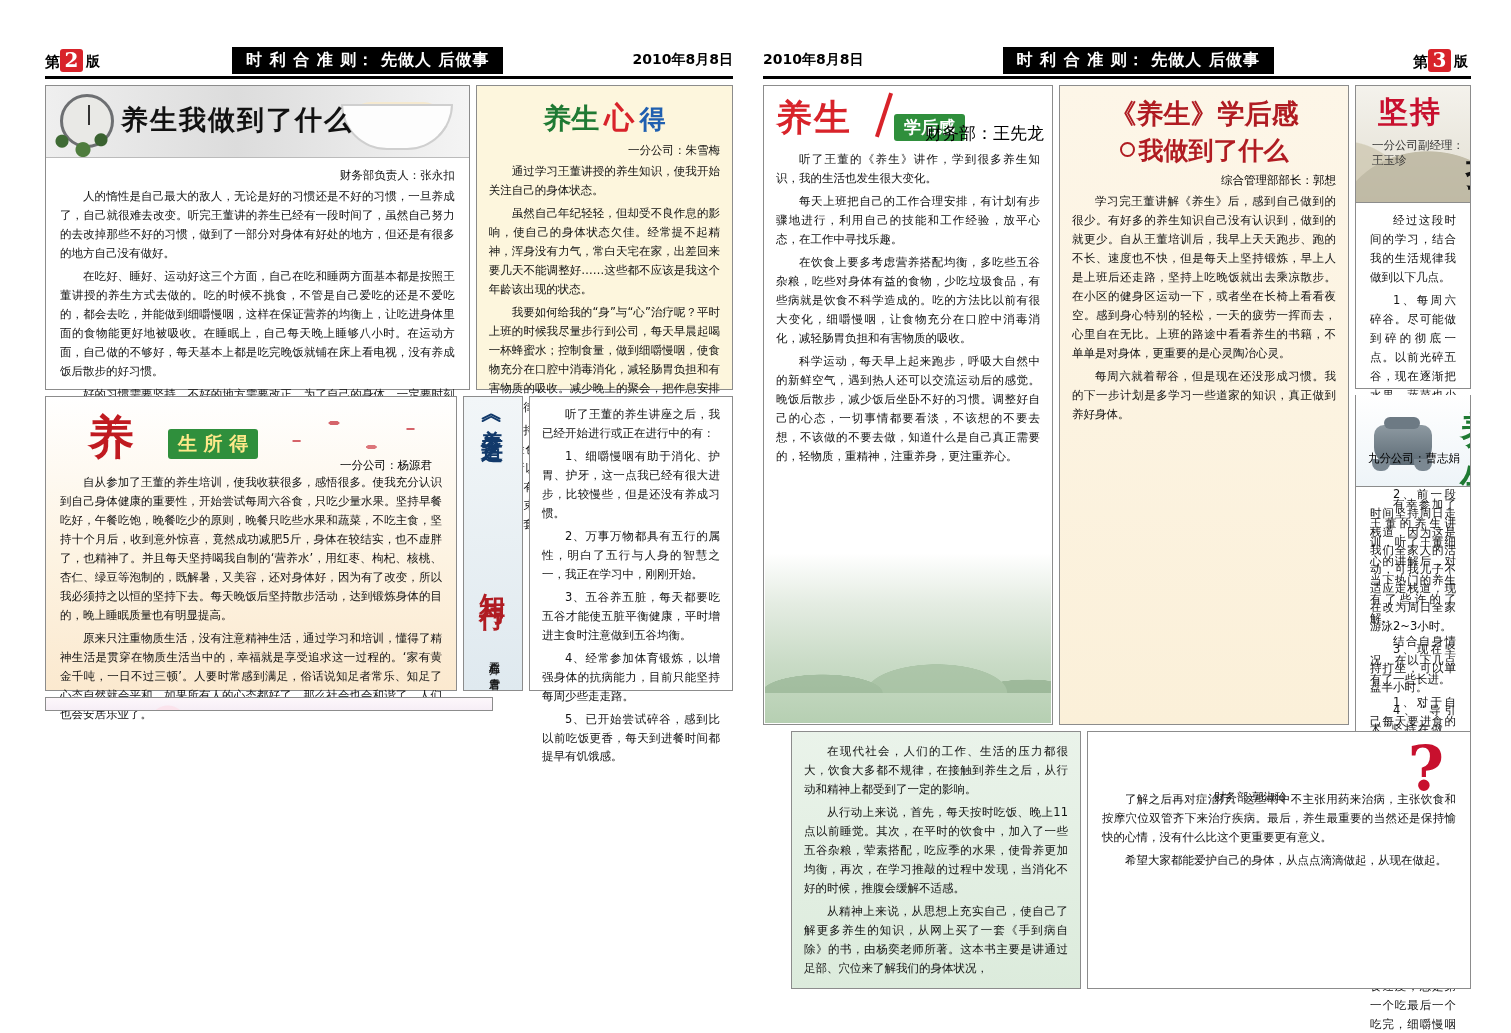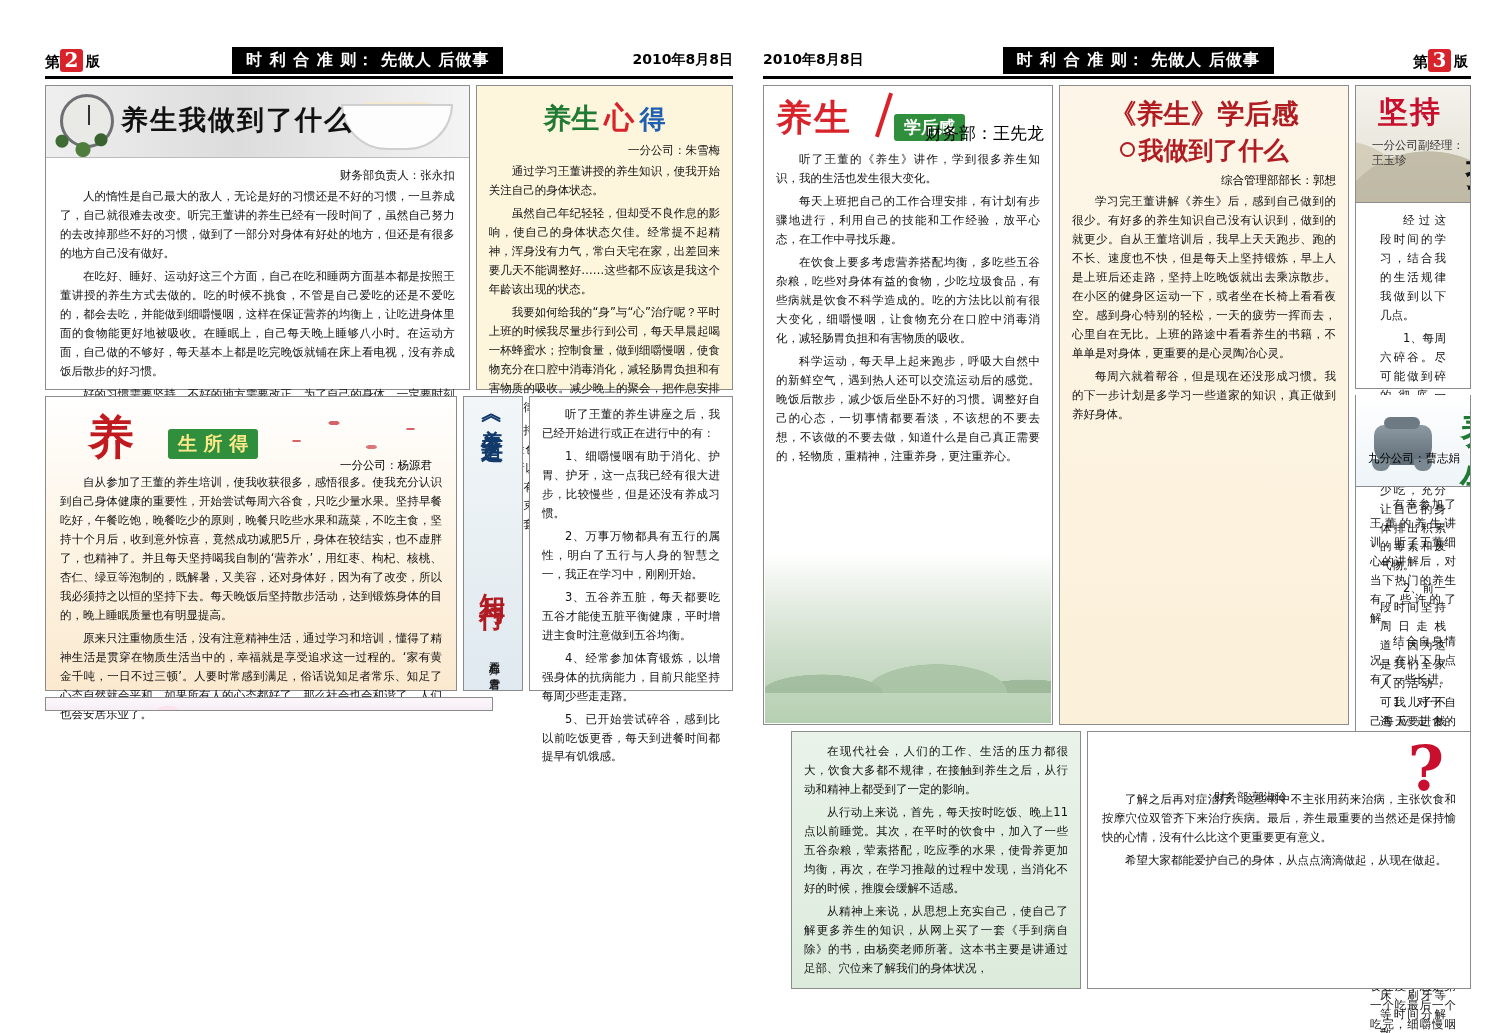--- a/index.html
+++ b/index.html
@@ -145,21 +145,21 @@
   .hdr-jc { height:118px; border:1px solid #8c8c8c; position:relative; overflow:hidden;
             background:linear-gradient(180deg,#f4f2ec 0%, #e9e6dc 60%, #dedacd 100%); }
   .hdr-jc .jc1 { position:absolute; left:22px; top:6px; font-size:30px; font-weight:bold;
                  color:#c8102e; font-family:"DejaVu Serif", serif; letter-spacing:2px; }
   .hdr-jc .jcby { position:absolute; left:16px; top:46px; font-size:11.5px; color:#333;margin-top:6px; }
   .hdr-jc .jcbig { position:absolute; left:110px; top:60px; font-size:38px; font-weight:bold;
                    color:#111; font-family:"DejaVu Serif", serif; letter-spacing:2px; }
   .hdr-jc .mount { position:absolute; right:0; top:0; width:210px; height:118px;
                    background:radial-gradient(ellipse at 80% 120%, #b9b39c 0 90px, transparent 91px),
                               radial-gradient(ellipse at 40% 130%, #cfc9b3 0 80px, transparent 81px); opacity:.8; }
-  .jc-body { border:1px solid #8c8c8c; border-top:none; padding:8px 24px; background:#fff; height:186px; }
+  .jc-body { border:1px solid #8c8c8c; border-top:none; padding:8px 14px; background:#fff; height:186px; }
 
   .hdr-ys3 { height:92px; border:1px solid #8c8c8c; border-top:none; position:relative;
              background:linear-gradient(180deg,#ffffff 0%, #eef4f8 100%); overflow:hidden; margin-top:6px;}
   .teapot { position:absolute; left:12px; top:14px; width:78px; height:62px; }
   .teapot .pot { position:absolute; left:6px; top:16px; width:58px; height:40px; border-radius:10px 10px 18px 18px;
                  background:linear-gradient(180deg,#8e9aa2 0%, #5c6a74 100%); }
   .teapot .lid { position:absolute; left:16px; top:8px; width:36px; height:12px; border-radius:6px;
                  background:#6d7a84; }
   .teapot .cup1, .teapot .cup2 { position:absolute; bottom:0; width:18px; height:12px; border-radius:0 0 8px 8px;
                  background:#7b8892; }

